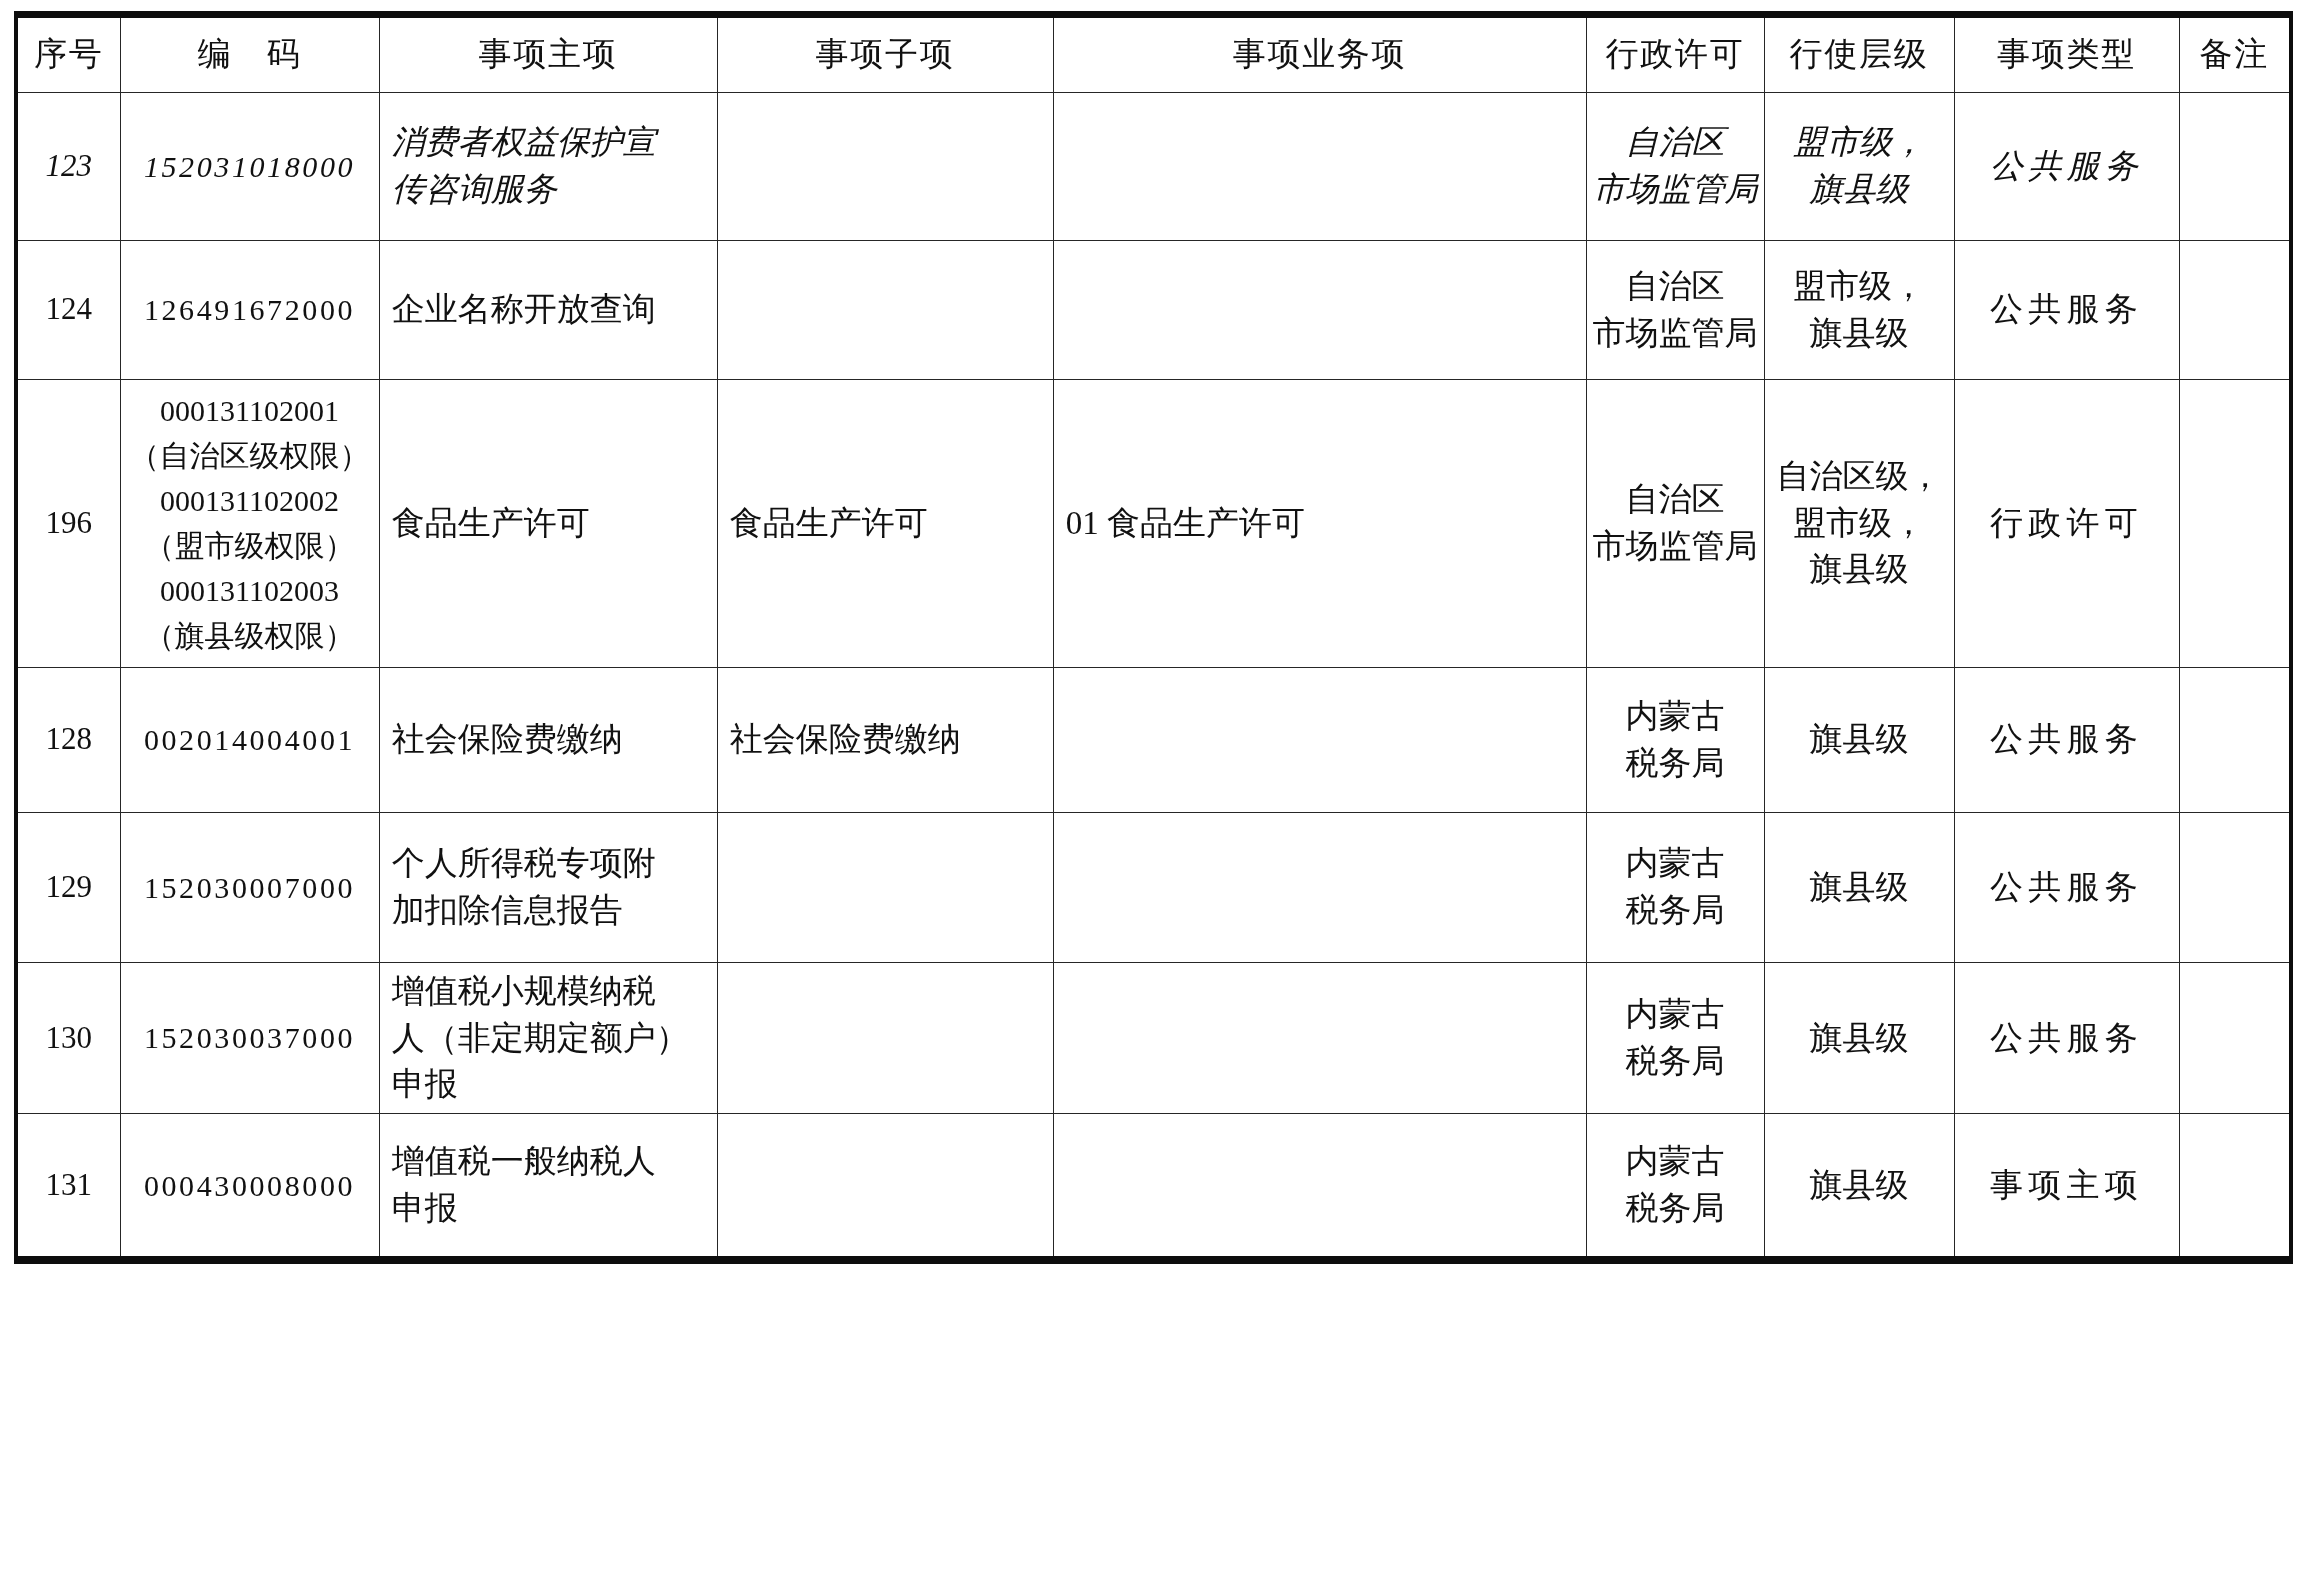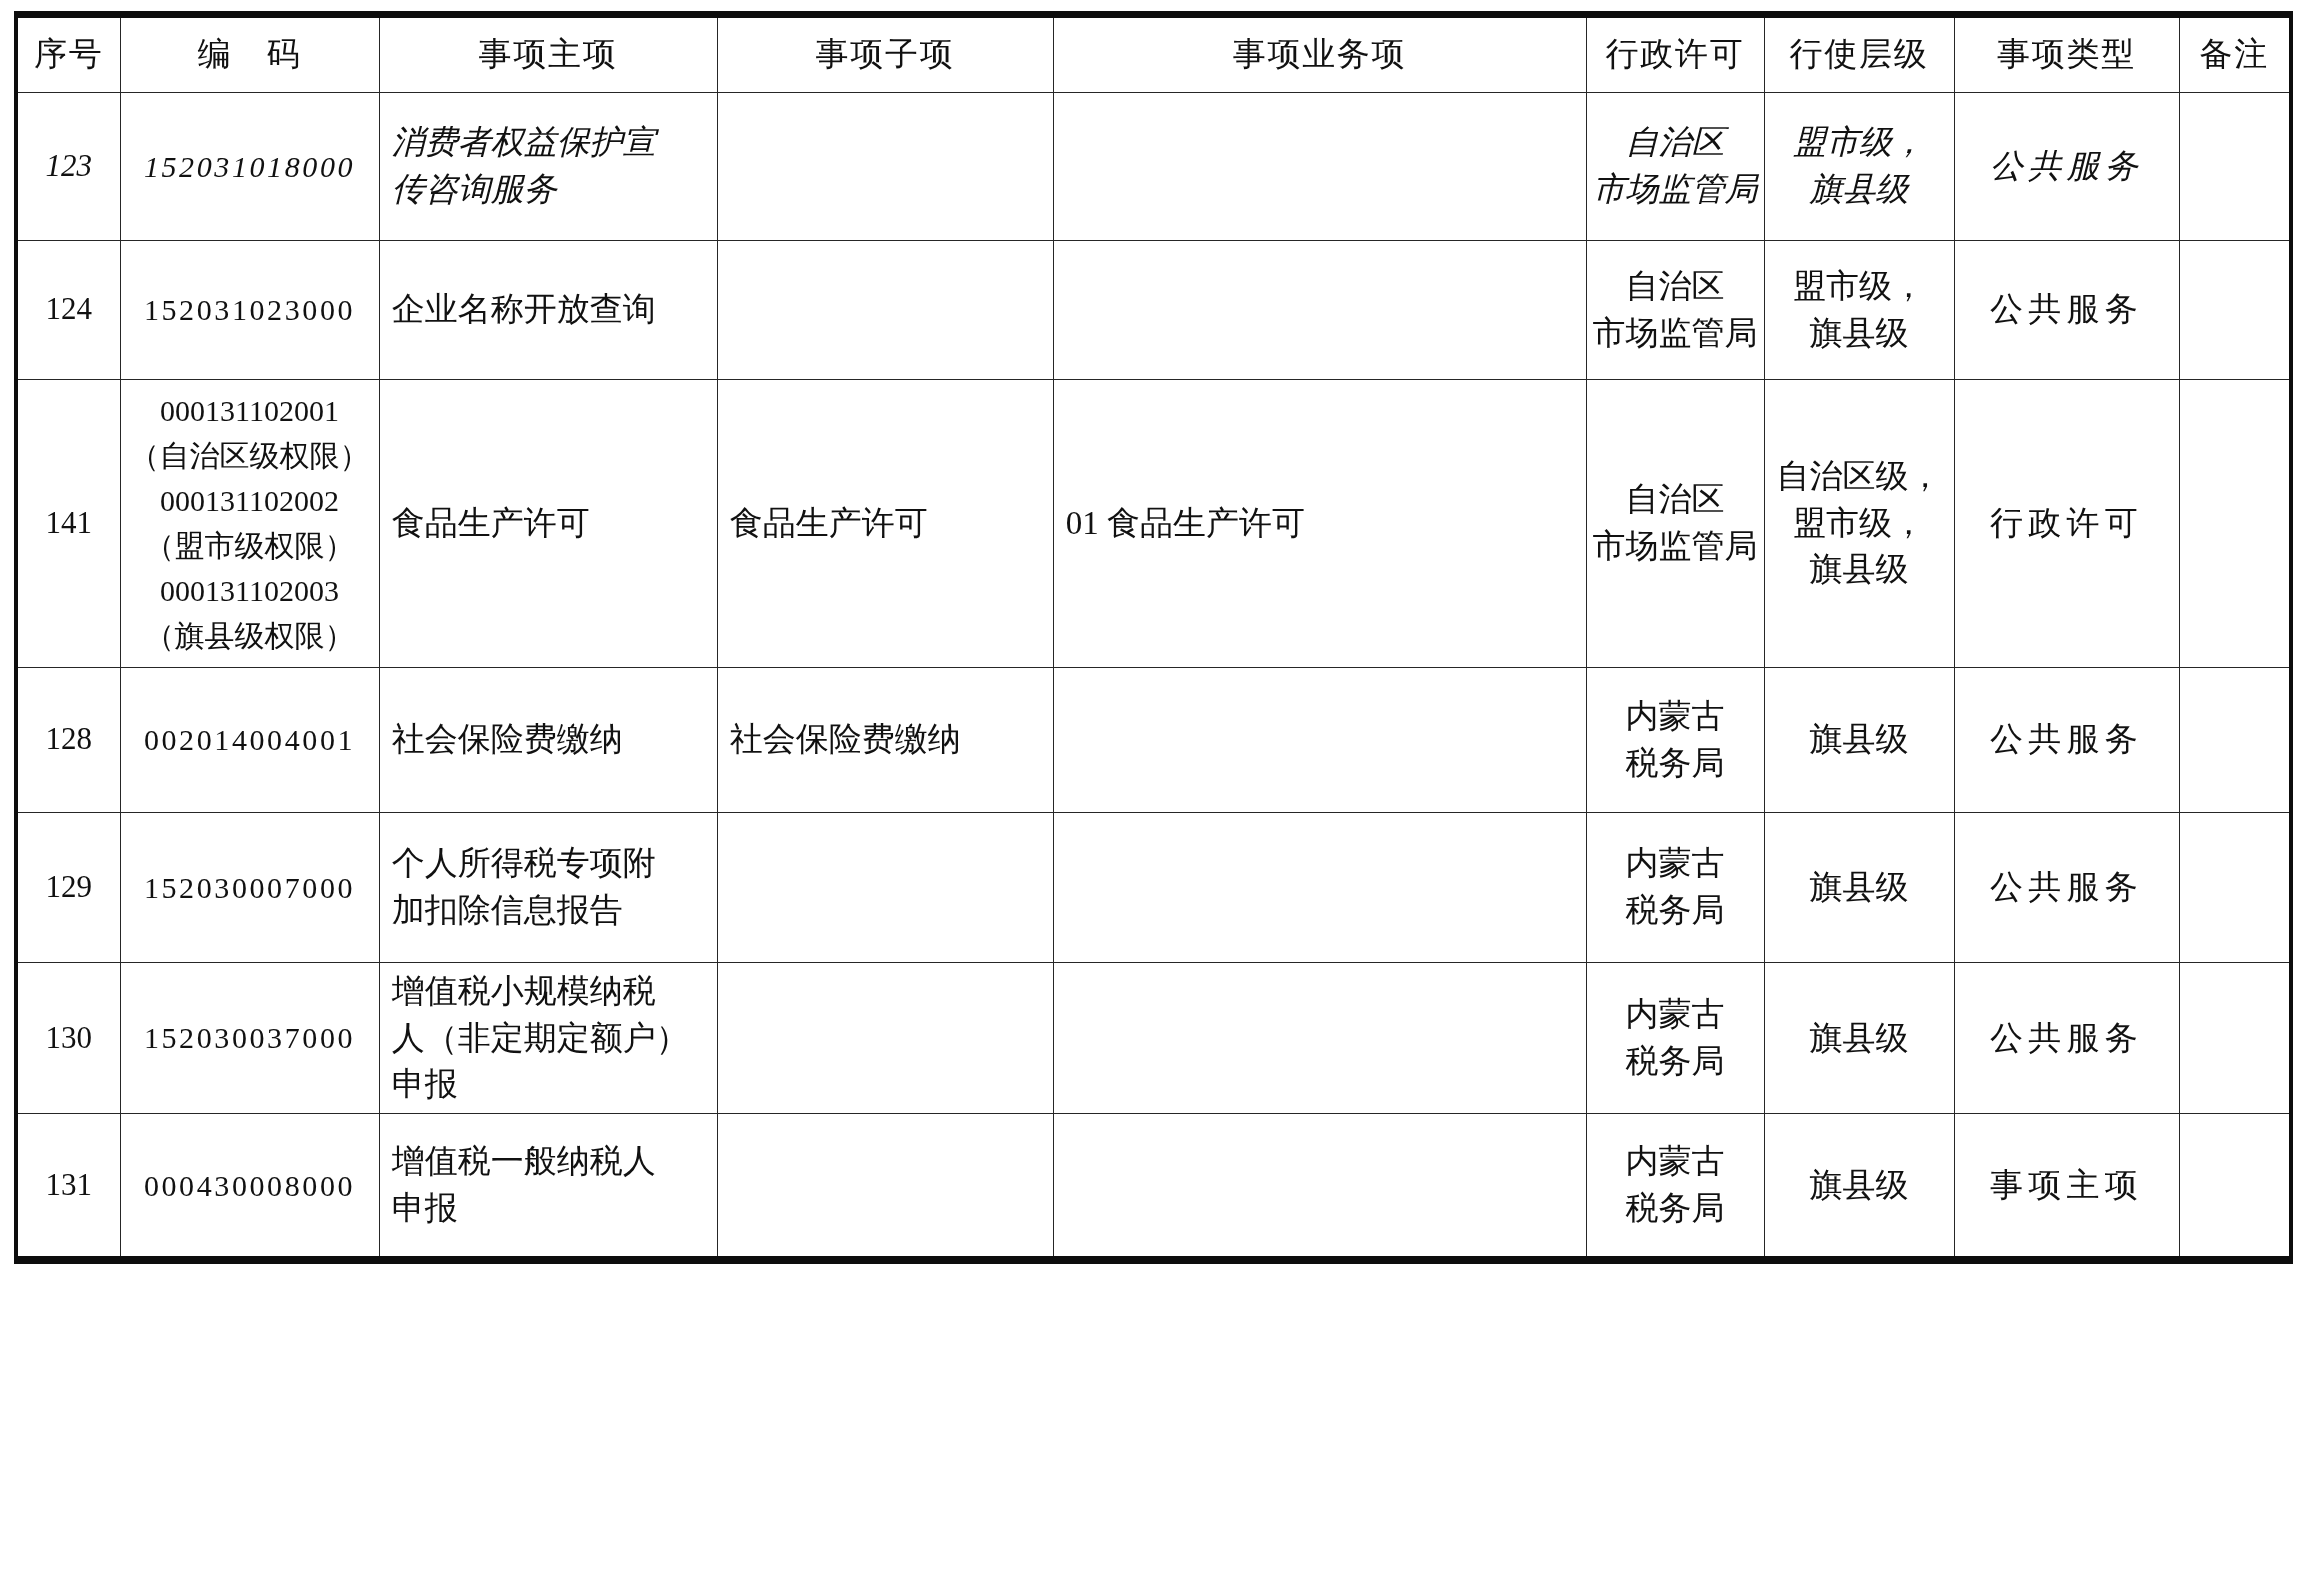--- a/index.html
+++ b/index.html
@@ -120,33 +120,33 @@
           <td class="col-biz"></td>
           <td class="col-dept">自治区
 市场监管局</td>
           <td class="col-level">盟市级，
 旗县级</td>
           <td class="col-type">公共服务</td>
           <td class="col-note"></td>
         </tr>
         <tr>
           <td class="col-seq">124</td>
-          <td class="col-code digits">152031023000</td>
+          <td class="col-code digits">126491672000</td>
           <td class="col-main">企业名称开放查询</td>
           <td class="col-sub"></td>
           <td class="col-biz"></td>
           <td class="col-dept">自治区
 市场监管局</td>
           <td class="col-level">盟市级，
 旗县级</td>
           <td class="col-type">公共服务</td>
           <td class="col-note"></td>
         </tr>
         <tr>
-          <td class="col-seq">141</td>
+          <td class="col-seq">196</td>
           <td class="col-code">000131102001
 （自治区级权限）
 000131102002
 （盟市级权限）
 000131102003
 （旗县级权限）</td>
           <td class="col-main">食品生产许可</td>
           <td class="col-sub">食品生产许可</td>
           <td class="col-biz">01 食品生产许可</td>
           <td class="col-dept">自治区

